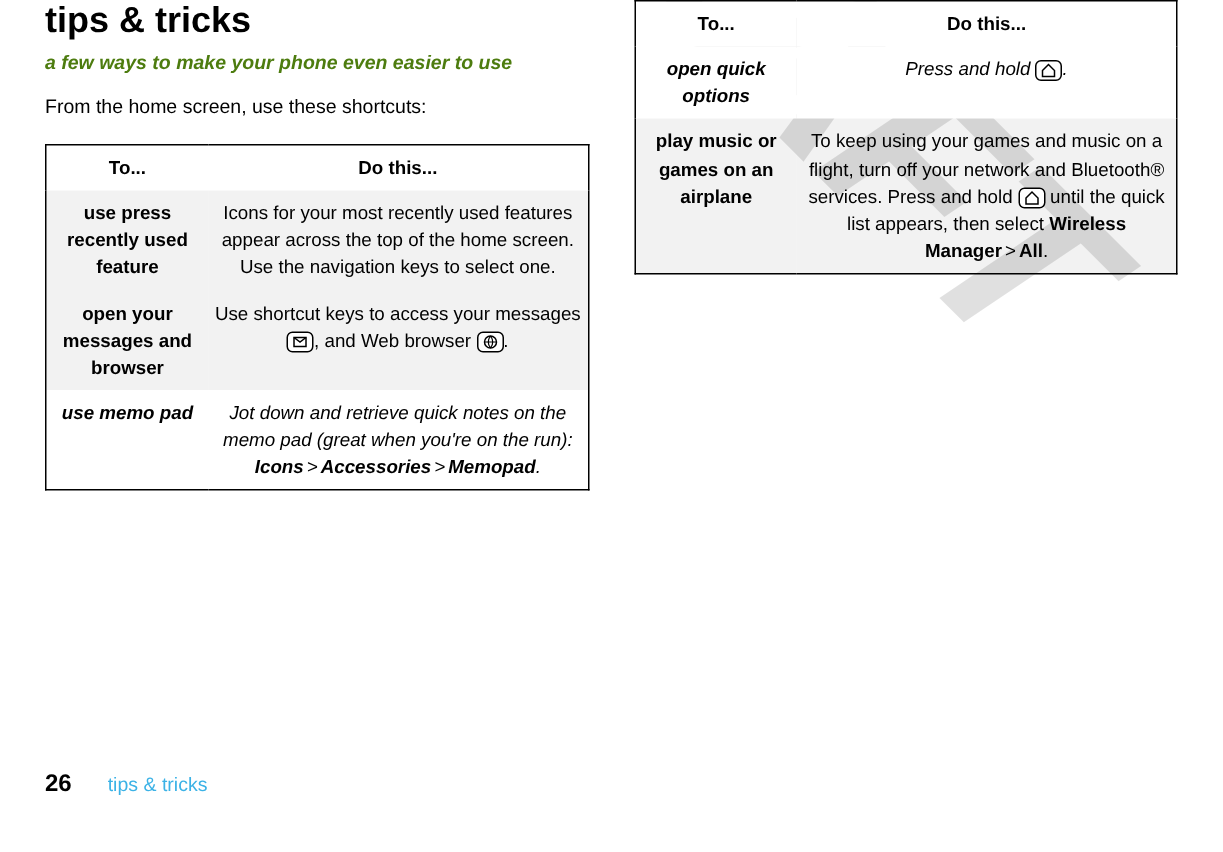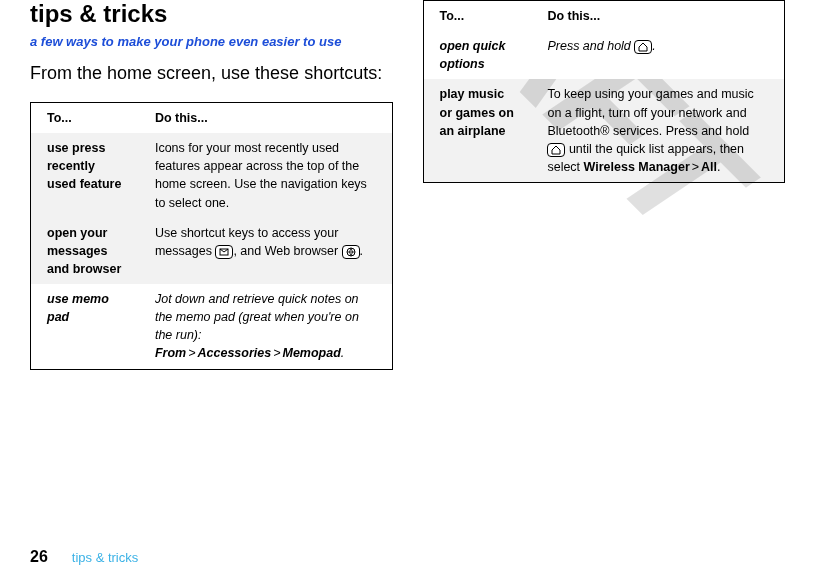--- a/index.html
+++ b/index.html
@@ -39,38 +39,38 @@
     .col { flex: 1; min-width: 0; }
 
     h1.title {
       font-size: 24px;
       font-weight: 900;
       margin-bottom: 6px;
     }
     .subtitle {
       font-style: italic;
       font-weight: bold;
-      color: #1d4ed8;
+      color: #4d7c0f;
       font-size: 13px;
       margin-bottom: 14px;
     }
     .intro {
-      font-size: 18px;
+      font-size: 13px;
       margin-bottom: 18px;
     }
 
     table.shortcut {
       border: 1px solid #000;
       border-collapse: collapse;
       width: 100%;
       font-size: 12.5px;
     }
     table.shortcut th, table.shortcut td {
-      padding: 6px 16px;
-      text-align: left;
+      padding: 6px 0;
+      text-align: center;
       vertical-align: top;
       line-height: 1.45;
     }
     table.shortcut th {
       font-weight: bold;
       background: #fff;
     }
     table.shortcut tr.alt td { background: rgba(0,0,0,0.05); }
     table.shortcut tr.plain td { background: #fff; font-style: italic; }
     table.shortcut td.act { width: 30%; font-weight: bold; }
@@ -91,21 +91,21 @@
       line-height: 1;
     }
     .kb.wide { min-width: 26px; }
     .kb svg { width: 10px; height: 10px; }
 
     .path-sep { margin: 0 2px; }
     .menu { font-family: Arial, sans-serif; font-weight: bold; font-stretch: condensed; }
 
     .footer {
       position: absolute;
-      bottom: 2px;
+      bottom: 36px;
       left: 30px;
       display: flex;
       align-items: baseline;
       gap: 24px;
       z-index: 2;
     }
     .pagenum { font-weight: 900; font-size: 16px; }
     .foot-title { color: #3bb2e6; font-size: 13px; }
   </style>
 </head>
@@ -142,21 +142,21 @@
                   </svg>
                 </span><span>, and Web browser </span><span class="kb">
                   <svg viewBox="0 0 10 10">
                     <circle cx="5" cy="5" r="4" fill="none" stroke="#000" stroke-width="1"></circle>
                     <path d="M1 5 L9 5 M5 1 Q2 5 5 9 M5 1 Q8 5 5 9" fill="none" stroke="#000" stroke-width="0.8"></path>
                   </svg>
                 </span><span>.</span></td>
             </tr>
             <tr class="plain">
               <td class="act">use memo pad</td>
-              <td class="do"><span>Jot down and retrieve quick notes on the memo pad (great when you're on the run): </span><span class="menu">From</span><span class="path-sep">&gt;</span><span class="menu">Accessories</span><span class="path-sep">&gt;</span><span class="menu">Memopad</span><span>.</span></td>
+              <td class="do"><span>Jot down and retrieve quick notes on the memo pad (great when you're on the run): </span><span class="menu">Icons</span><span class="path-sep">&gt;</span><span class="menu">Accessories</span><span class="path-sep">&gt;</span><span class="menu">Memopad</span><span>.</span></td>
             </tr>
           </tbody>
       </table>
     </div>
     <div class="col">
       <table class="shortcut">
         <thead>
           <tr>
             <th>To...</th>
             <th>Do this...</th>

